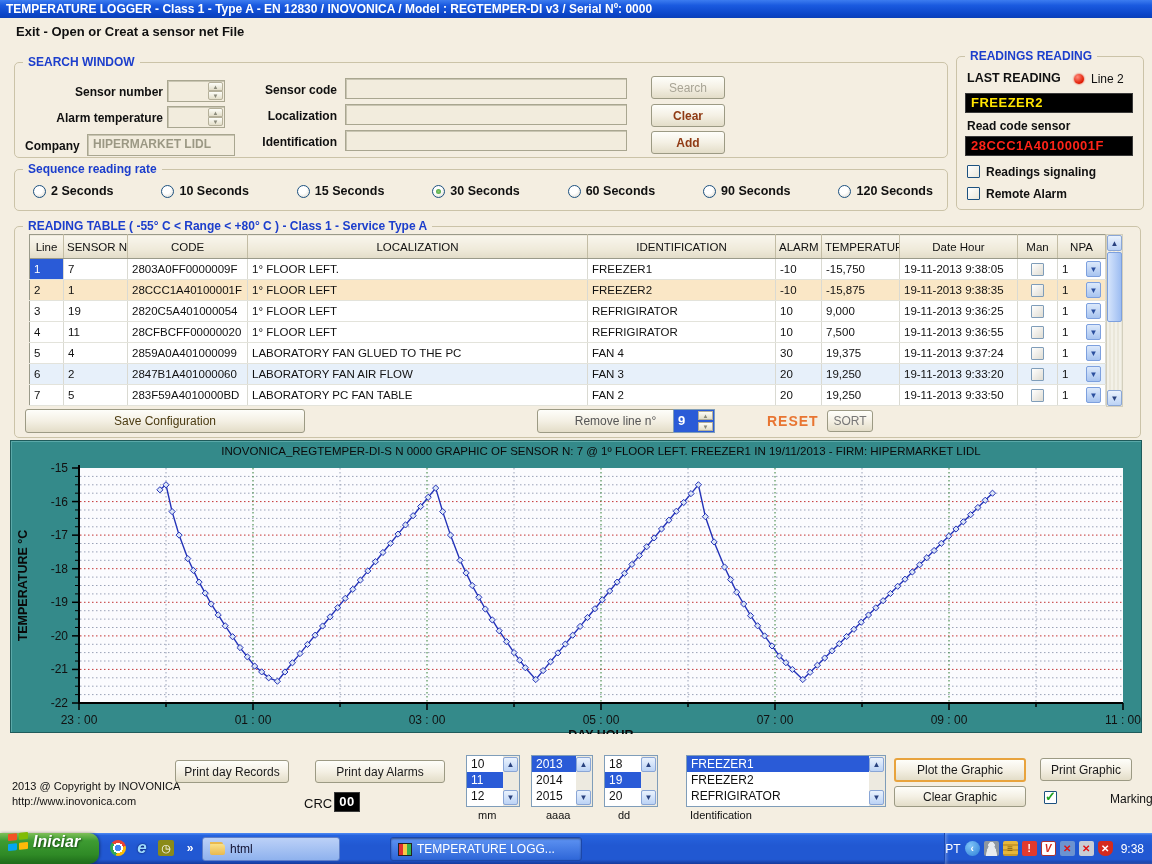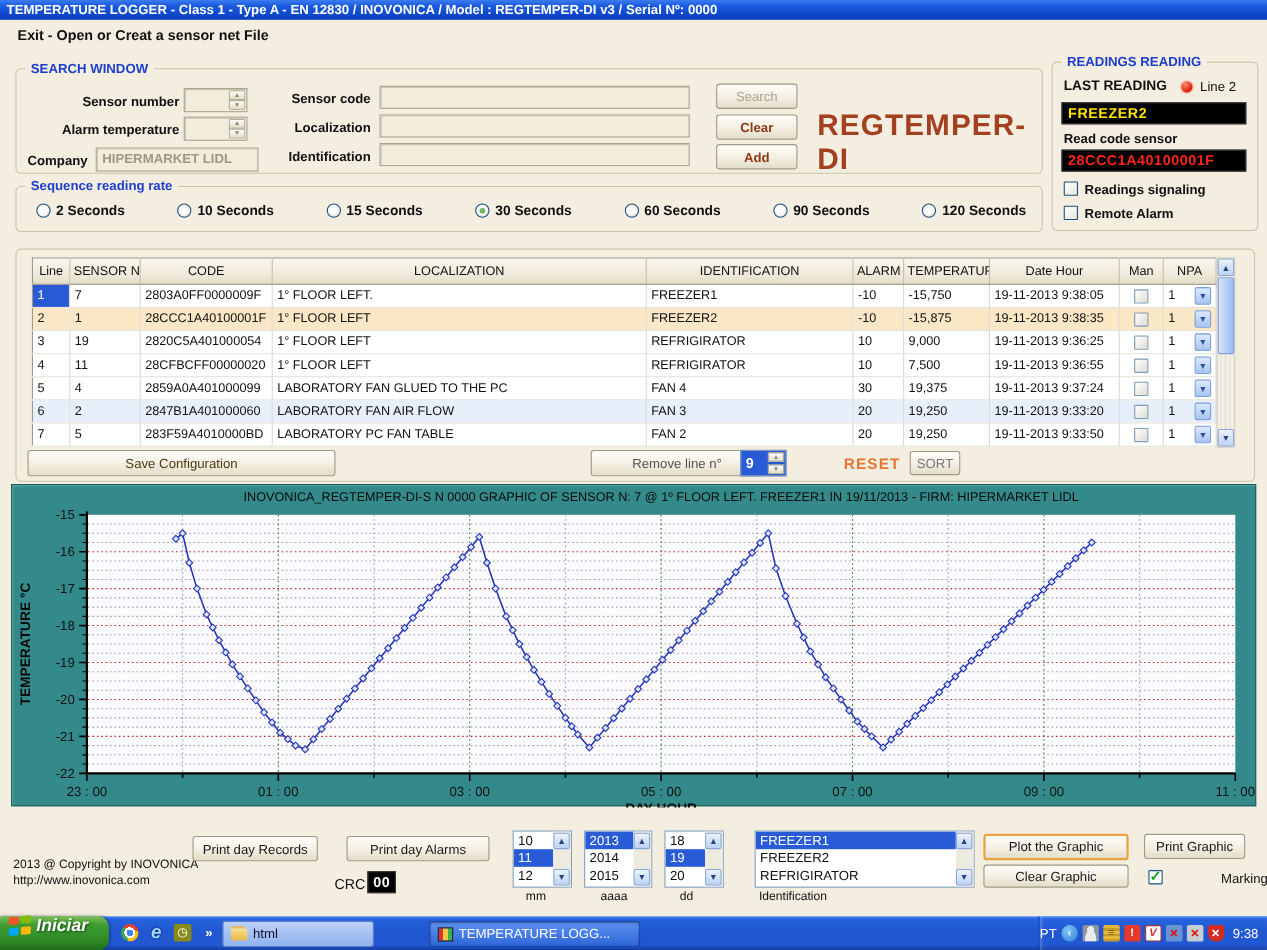--- a/index.html
+++ b/index.html
@@ -155,21 +155,20 @@
     <div class="lbl" style="left:210px;top:46px;width:112px;text-align:right;">Localization</div>
     <div class="field" style="left:330px;top:41px;width:282px;height:21px;"></div>
 
     <div class="lbl" style="left:210px;top:72px;width:112px;text-align:right;">Identification</div>
     <div class="field" style="left:330px;top:67px;width:282px;height:21px;"></div>
 
     <div class="btn dis" style="left:636px;top:13px;width:74px;height:23px;">Search</div>
     <div class="btn red" style="left:636px;top:41px;width:74px;height:23px;">Clear</div>
     <div class="btn red" style="left:636px;top:68px;width:74px;height:23px;">Add</div>
 
-    <div style="position:absolute;left:728px;top:36px;font-size:27px;font-weight:bold;color:#A2401F;letter-spacing:1px;">REGTEMPER-DI</div>
   </div>
 
   <div class="grp" style="left:956px;top:56px;width:188px;height:154px;">
     <span class="legend">READINGS READING</span>
     <div class="lbl" style="left:10px;top:14px;font-size:12.5px;">LAST READING</div>
     <span class="led" style="left:117px;top:17px;"></span>
     <div style="position:absolute;left:134px;top:15px;font-size:12px;color:#101010;">Line  2</div>
     <div class="blackbox" style="left:8px;top:36px;width:168px;height:20px;color:#FFE400;">FREEZER2</div>
     <div class="lbl" style="left:10px;top:62px;">Read code sensor</div>
     <div class="blackbox" style="left:8px;top:79px;width:168px;height:20px;color:#FF2418;">28CCC1A40100001F</div>
@@ -207,20 +206,21 @@
           <span class="rl">90 Seconds</span>
         </span>
       <span class="radio">
           <span class="dot"></span>
           <span class="rl">120 Seconds</span>
         </span>
     </div>
   </div>
 
   <div class="grp" style="left:14px;top:226px;width:1127px;height:212px;">
+    <span class="legend">READING TABLE      (  -55°  C  &lt;  Range  &lt;   +80°  C  )   -   Class 1  -  Service  Type A</span>
 
     <table class="grid" style="left:14px;top:7px;width:1076px;">
       <colgroup>
         <col style="width:34px">
           <col style="width:64px">
           <col style="width:120px">
           <col style="width:340px">
         <col style="width:188px">
           <col style="width:46px">
           <col style="width:78px">

